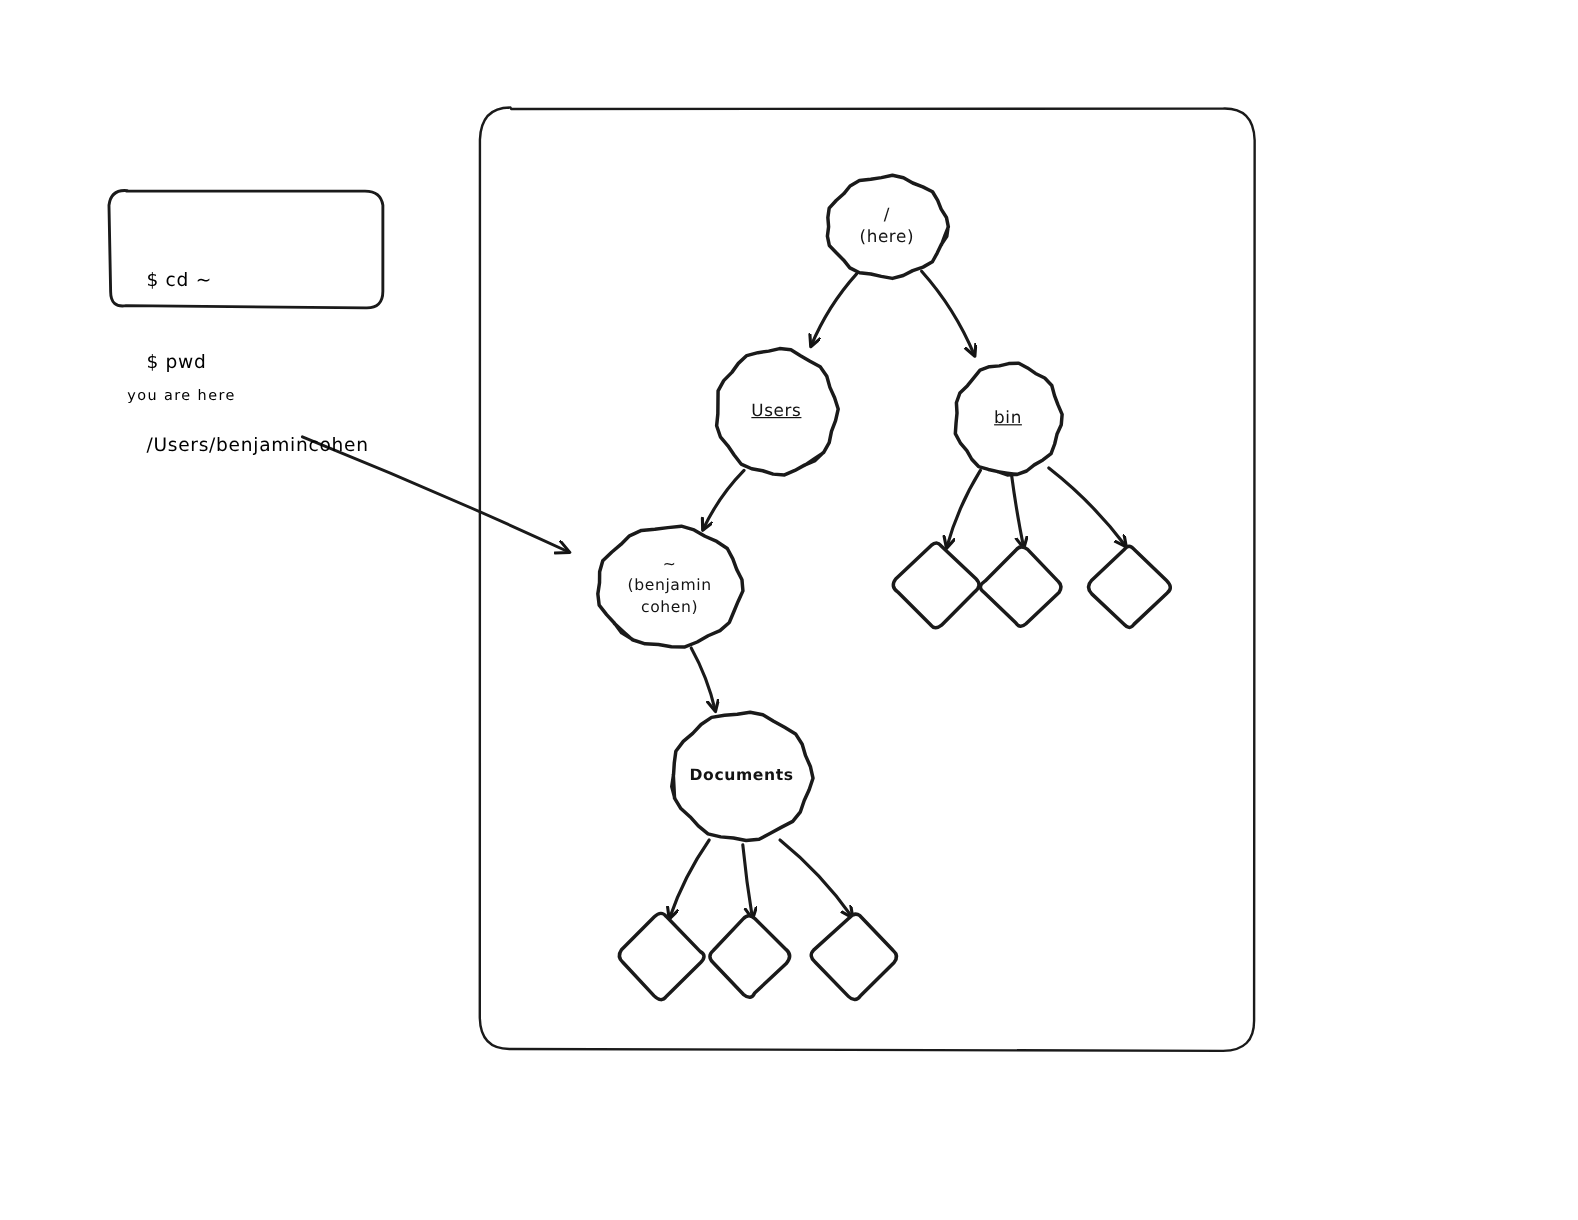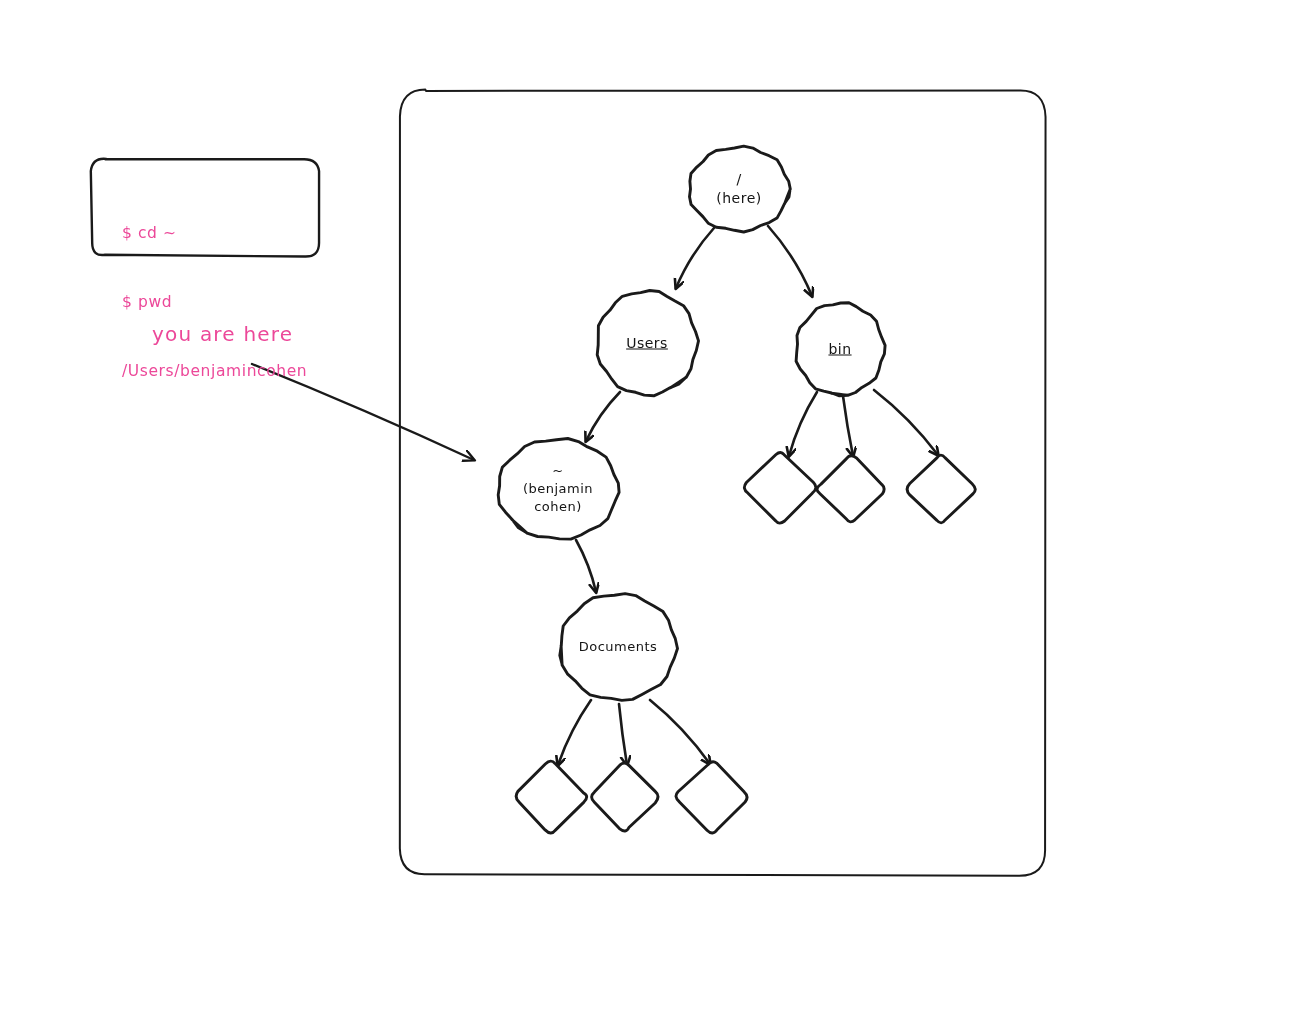--- a/index.html
+++ b/index.html
@@ -26,38 +26,37 @@
     left: 0;
     top: 0;
     width: 1315px;
     height: 1017px;
     pointer-events: none;
   }
   
   .txt {
     position: absolute;
     font-family: "DejaVu Sans", sans-serif;
-    color: #ec4899;
+    color: #000000;
     white-space: pre;
     letter-spacing: 0.4px;
   }
   .terminal-text {
     left: 122px;
     top: 176px;
     font-size: 15.5px;
     line-height: 23px;
     letter-spacing: 0.6px;
   }
   .terminal-line { display: block; }
   .here-label {
     left: 106px;
     top: 322px;
-    font-size: 20px;
+    font-size: 12px;
     letter-spacing: 1.2px;
-    margin-left: 46px;
   }
   .node-label {
     position: absolute;
     text-align: center;
     font-size: 14px;
     line-height: 19px;
     color: #141414;
     letter-spacing: 0.5px;
     transform: translate(-50%, -50%);
     white-space: pre;
@@ -123,16 +122,16 @@
     <span class="terminal-line">/Users/benjamincohen</span>
   </div>
 
   <div class="txt here-label">you are here</div>
 
   <div id="node-text-layer">
       <div class="node-label" style="left: 739px; top: 189px;"><span class="l">/</span><span class="l">(here)</span></div>
       <div class="node-label" style="left: 647px; top: 343px; text-decoration: underline;"><span class="l">Users</span></div>
       <div class="node-label" style="left: 840px; top: 349px; text-decoration: underline;"><span class="l">bin</span></div>
       <div class="node-label small" style="left: 558px; top: 489px;"><span class="l">~</span><span class="l">(benjamin</span><span class="l">cohen)</span></div>
-      <div class="node-label small" style="left: 618px; top: 647px;"><span class="l">Documents</span></div>
+      <div class="node-label small" style="left: 618px; top: 647px; font-weight: bold;"><span class="l">Documents</span></div>
     </div>
 
 </div>
 
 </body></html>

